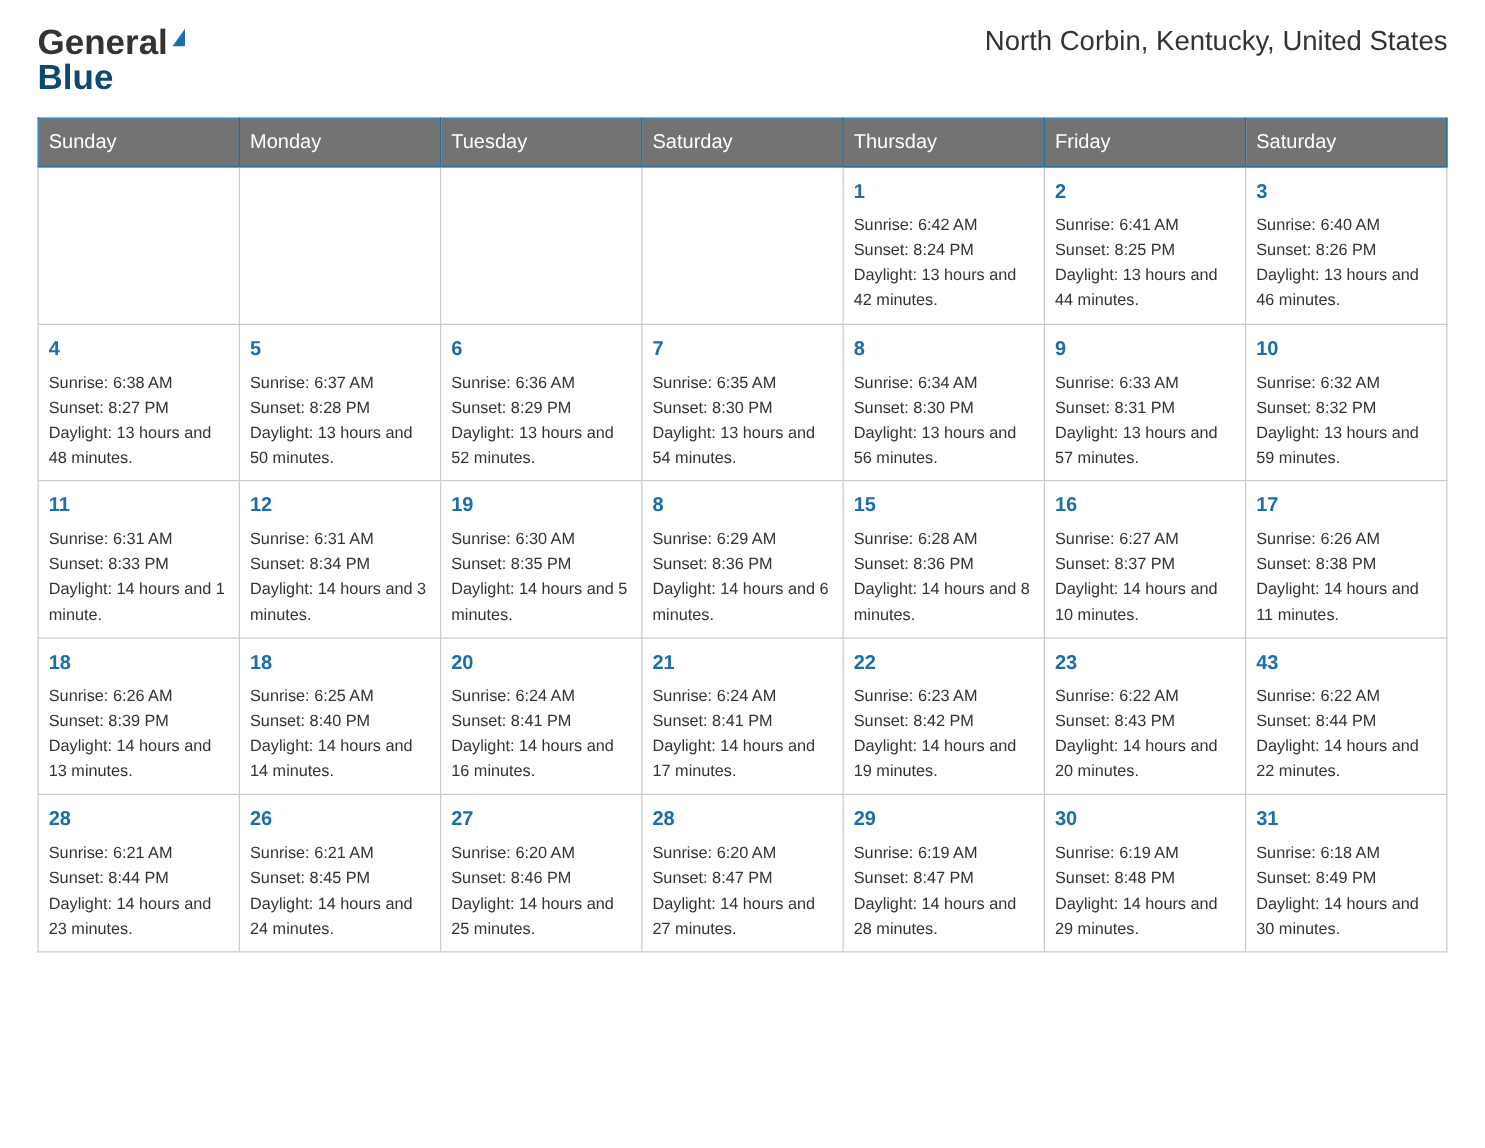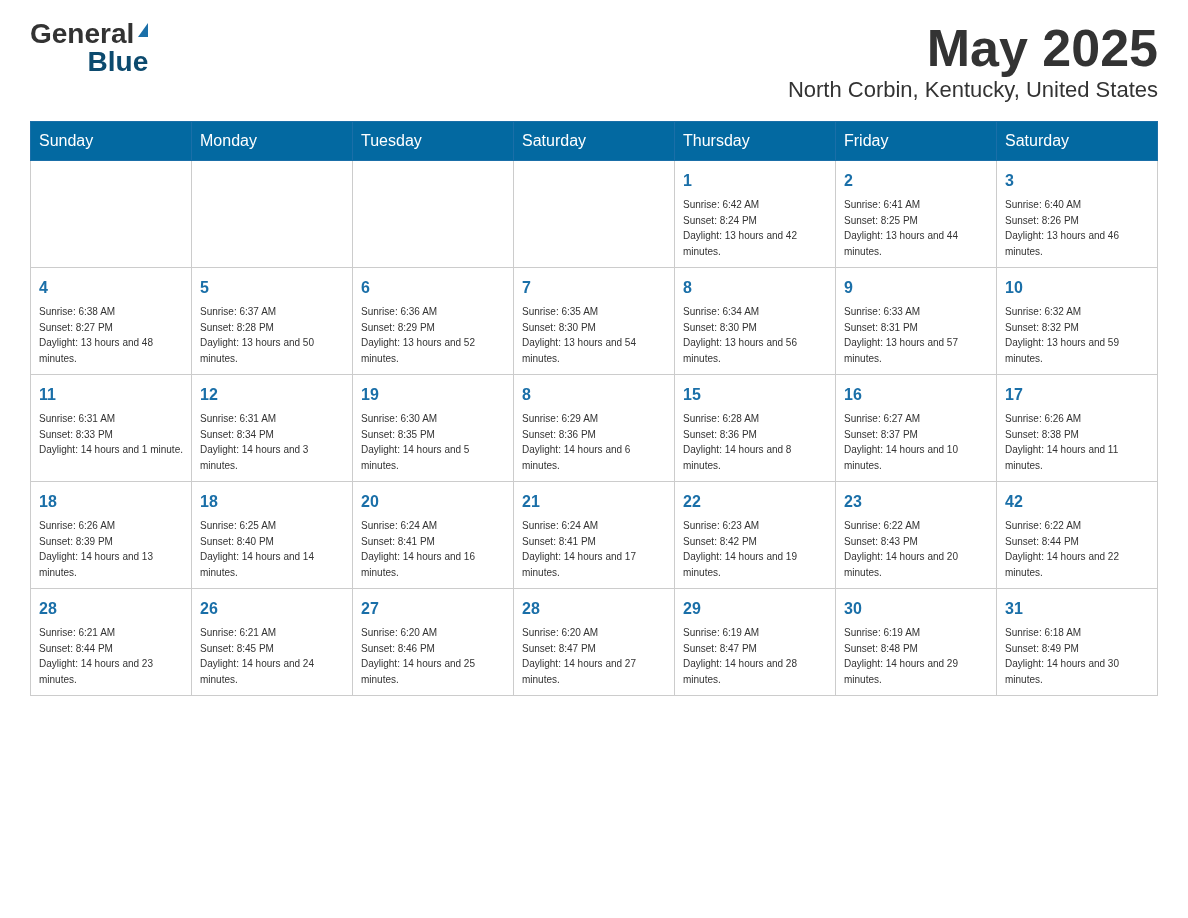--- a/index.html
+++ b/index.html
@@ -13,21 +13,21 @@
     }
     .header {
       display: flex;
       justify-content: space-between;
       align-items: flex-start;
       margin-bottom: 18px;
     }
     .logo {
       display: flex;
       flex-direction: column;
-      align-items: flex-end;
+      align-items: flex-start;
     }
     .logo-text-general {
       font-size: 28px;
       font-weight: bold;
       color: #333;
       line-height: 1;
     }
     .logo-text-blue {
       font-size: 28px;
       font-weight: bold;
@@ -63,21 +63,21 @@
       font-size: 22px;
       font-weight: normal;
       color: #333;
     }
     .calendar {
       width: 100%;
       border-collapse: collapse;
       border: 1px solid #aaa;
     }
     .calendar thead tr th {
-      background-color: #0369a1;
+      background-color: #737373;
       color: #fff;
       padding: 10px 8px;
       font-size: 16px;
       font-weight: normal;
       text-align: left;
       border: 1px solid #1a6fa8;
     }
     .calendar tbody tr td {
       vertical-align: top;
       padding: 8px 8px;
@@ -89,21 +89,21 @@
     }
     .day-num {
       font-size: 16px;
       font-weight: bold;
       color: #1a6fa8;
       display: block;
       margin-bottom: 4px;
     }
     .day-info {
       color: #333;
-      font-size: 10px;
+      font-size: 13px;
       line-height: 1.55;
     }
     .empty-cell {
       background: #fff;
     }
     tbody tr td:first-child .day-num,
     tbody tr td:last-child .day-num {
       color: #1a6fa8;
     }
   </style>
@@ -114,21 +114,20 @@
   <div class="logo">
     <div class="logo-line">
       <span class="logo-text-general">General</span>
       <span class="logo-icon"></span>
     </div>
     <div>
       <span class="logo-text-blue">Blue</span>
     </div>
   </div>
   <div class="title-block">
-    <h1>May 2025</h1>
     <h2>North Corbin, Kentucky, United States</h2>
   </div>
 </div>
 
 <table class="calendar">
   <thead>
     <tr>
       <th>Sunday</th>
       <th>Monday</th>
       <th>Tuesday</th>
@@ -236,21 +235,21 @@
         </td>
         <td>
           <span class="day-num">22</span>
           <div class="day-info">Sunrise: 6:23 AM<br>Sunset: 8:42 PM<br>Daylight: 14 hours and 19 minutes.</div>
         </td>
         <td>
           <span class="day-num">23</span>
           <div class="day-info">Sunrise: 6:22 AM<br>Sunset: 8:43 PM<br>Daylight: 14 hours and 20 minutes.</div>
         </td>
         <td>
-          <span class="day-num">42</span>
+          <span class="day-num">43</span>
           <div class="day-info">Sunrise: 6:22 AM<br>Sunset: 8:44 PM<br>Daylight: 14 hours and 22 minutes.</div>
         </td>
       </tr>
       <tr>
         <td>
           <span class="day-num">28</span>
           <div class="day-info">Sunrise: 6:21 AM<br>Sunset: 8:44 PM<br>Daylight: 14 hours and 23 minutes.</div>
         </td>
         <td>
           <span class="day-num">26</span>

